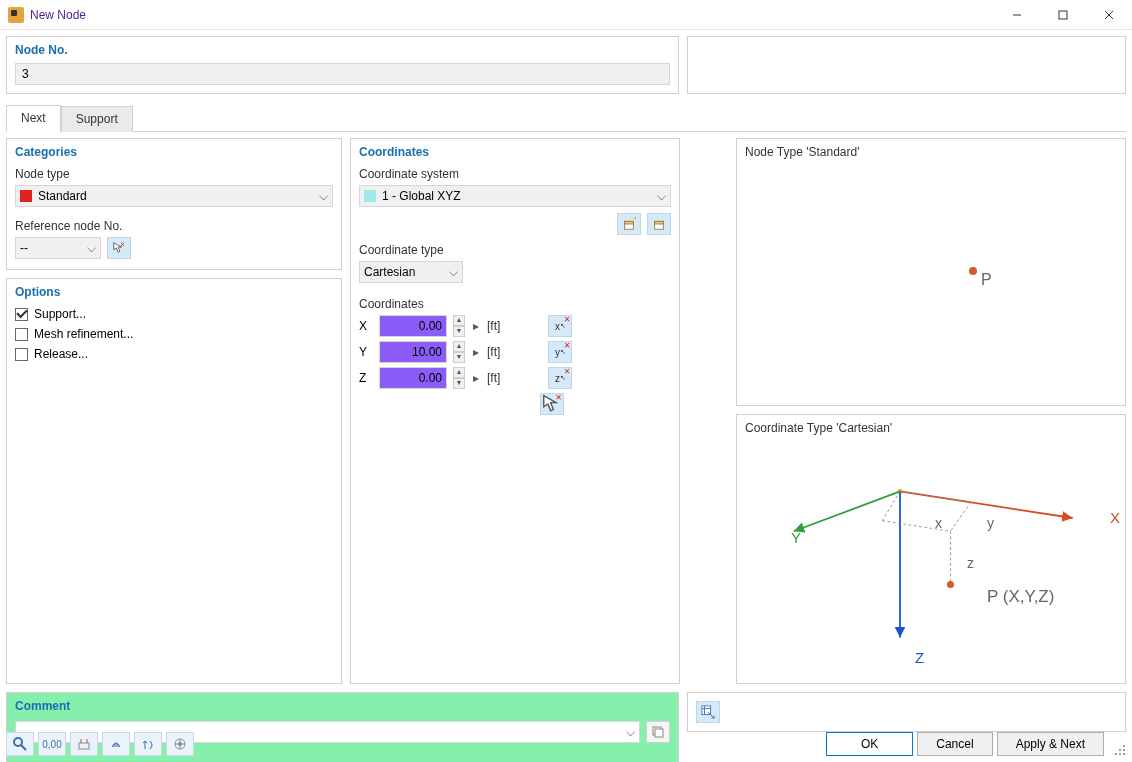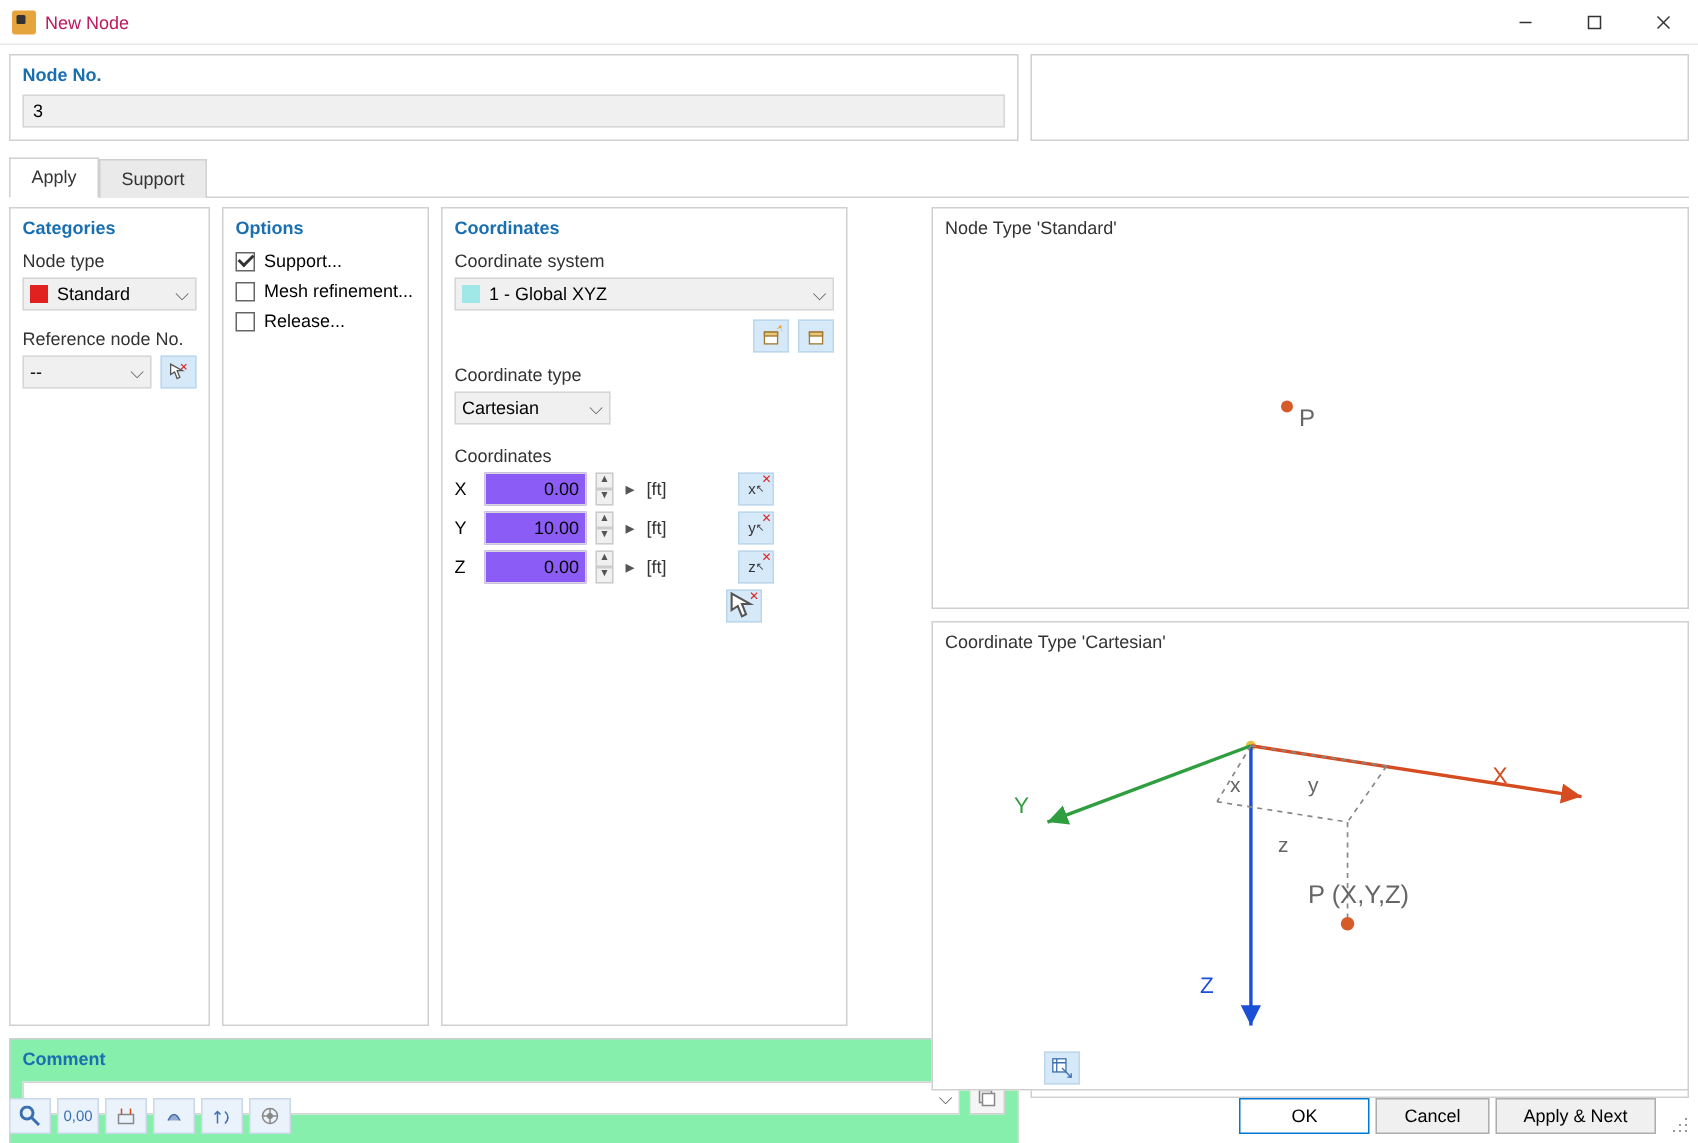--- a/index.html
+++ b/index.html
@@ -2,41 +2,41 @@
 <html><head>
 <meta charset="utf-8">
 <style>
 * { box-sizing: border-box; margin: 0; padding: 0; font-family: "Segoe UI", Tahoma, sans-serif; font-size: 12px; }
 body { background: #fff; width: 1132px; height: 762px; overflow: hidden; }
 
 
 .titlebar { height: 30px; display: flex; align-items: center; padding: 0 0 0 8px; background: #fff; border-bottom: 1px solid #e8e8e8; }
 .titlebar .app-icon { width: 16px; height: 16px; margin-right: 6px; background: #e6a43c; border-radius: 2px; position: relative; }
 .titlebar .app-icon::after { content:''; position:absolute; top:3px; left:3px; width:6px; height:6px; background:#333; border-radius:1px;}
-.titlebar .title { color: #be185d; }
+.titlebar .title { color: #4c1d95; }
 .titlebar .win-controls { margin-left: auto; display: flex; }
 .titlebar .win-btn { width: 46px; height: 30px; display:flex; align-items:center; justify-content:center; color:#333; }
 
 
 .outer { padding: 6px; }
 .node-no-row { display:flex; gap:8px; }
 .node-no-box { flex: 0 0 673px; border:1px solid #d0d0d0; padding:6px 8px 8px 8px; }
 .node-no-box .label { color:#1a6fb0; font-weight:600; margin-bottom:6px; }
 .node-no-box input { width:100%; height:22px; padding:0 6px; border:1px solid #d6d6d6; background:#f0f0f0; }
 .preview-top-placeholder { flex:1; border:1px solid #d0d0d0; }
 
 
 .tabs-row { margin-top:10px; display:flex; align-items:flex-end; border-bottom:1px solid #d0d0d0; position:relative; }
 .tab { padding:5px 14px 6px 14px; border:1px solid #d0d0d0; border-bottom:none; background:#eaeaea; color:#333; position:relative; top:1px; }
 .tab.active { background:#fff; border-bottom:1px solid #fff; }
 
 
 .columns { display:flex; gap:8px; margin-top:6px; height: 546px;}
-.col-left { width:280px; display:flex; flex-direction:row; gap:8px;justify-content:flex-end; }
-.col-mid  { width:271px; }
+.col-left { width:336px; display:flex; flex-direction:column; gap:8px;justify-content:flex-end; }
+.col-mid  { width:330px; }
 .col-right { flex:1; display:flex; flex-direction:column; gap:8px;}
 
 .panel { border:1px solid #d0d0d0; padding:6px 8px 10px 8px; background:#fff; position:relative; }
 .panel-title { color:#1a6fb0; font-weight:600; margin-bottom:8px; }
 .field-label { color:#333; margin:6px 0 4px 0; }
 
 
 .combo { display:flex; align-items:center; height:22px; border:1px solid #d6d6d6; background:#f0f0f0; padding:0 4px; position:relative;}
 .combo.full { width:100%; }
 .combo .chev { margin-left:auto; color:#555;}
@@ -131,21 +131,21 @@
 
   <div class="node-no-row">
     <div class="node-no-box">
       <div class="label">Node No.</div>
       <input type="text" value="3" style="">
     </div>
     <div class="preview-top-placeholder"></div>
   </div>
 
   <div class="tabs-row">
-    <div class="tab active">Apply</div>
+    <div class="tab active">Next</div>
     <div class="tab">Support</div>
   </div>
 
   <div class="columns">
 
     <div class="col-left">
       <div class="panel">
         <div class="panel-title">Categories</div>
         <div class="field-label">Node type</div>
         <div class="combo full">

